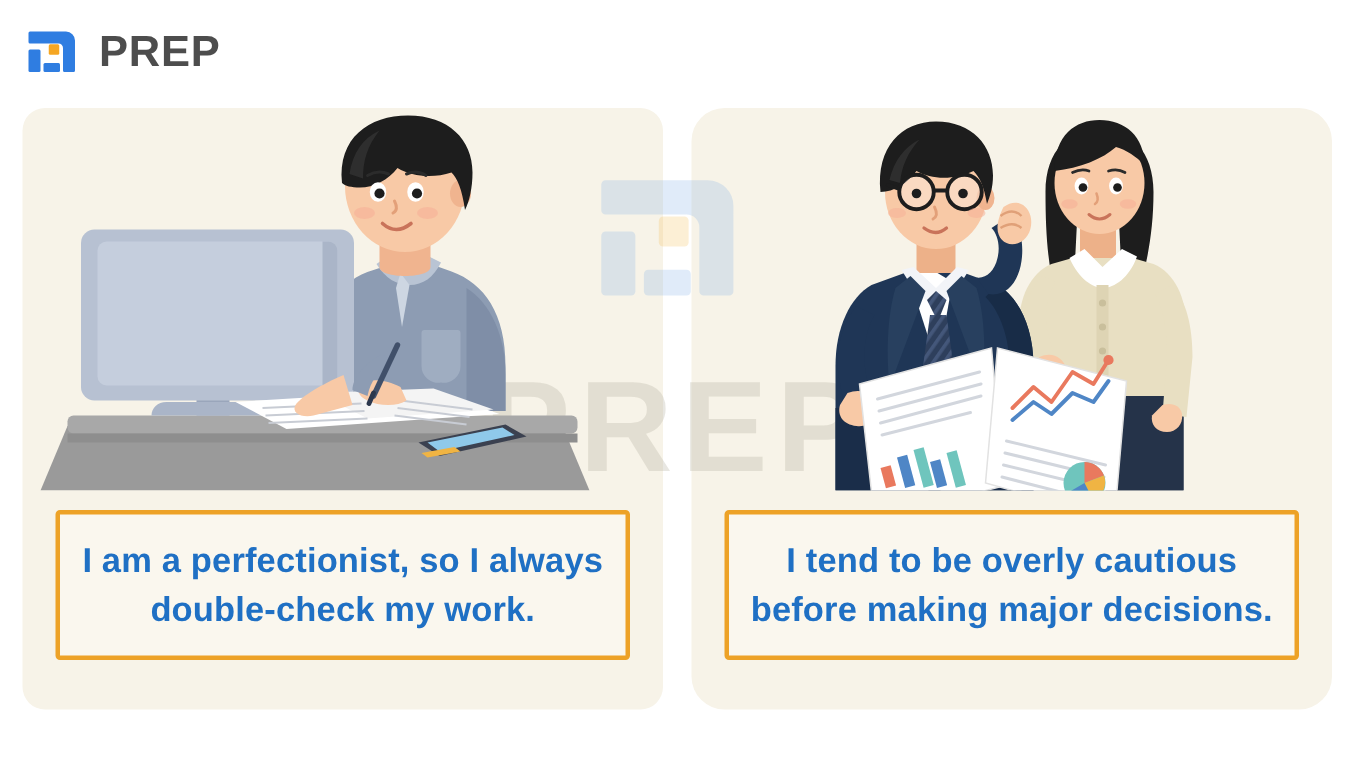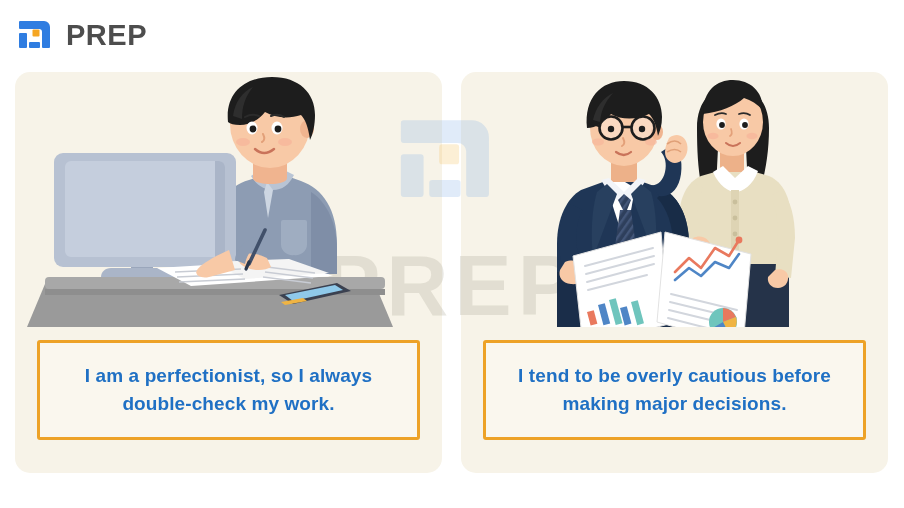--- a/index.html
+++ b/index.html
@@ -42,21 +42,21 @@
 
   
   .card {
     position: absolute;
     top: 72px;
     height: 401px;
     background: #f7f3e8;
     border-radius: 15px;
   }
   #card-left  { left: 15px;  width: 427px; }
-  #card-right { left: 461px; width: 427px; }
+  #card-right { left: 461px; width: 427px; border-radius: 22px; }
 
   
   #watermark {
     position: absolute;
     left: 0;
     top: 72px;
     width: 904px;
     height: 401px;
     pointer-events: none;
     z-index: 3;
@@ -103,21 +103,21 @@
     border: 3px solid #eda227;
     border-radius: 3px;
     background: #faf7ee;
     display: flex;
     align-items: center;
     justify-content: center;
     z-index: 5;
   }
   .quote-text {
     color: #1f70c4;
-    font-size: 19px;
+    font-size: 23px;
     font-weight: bold;
     line-height: 1.45;
     text-align: center;
     padding: 0 14px;
     letter-spacing: 0.1px;
   }
 </style>
 </head>
 <body>
 

